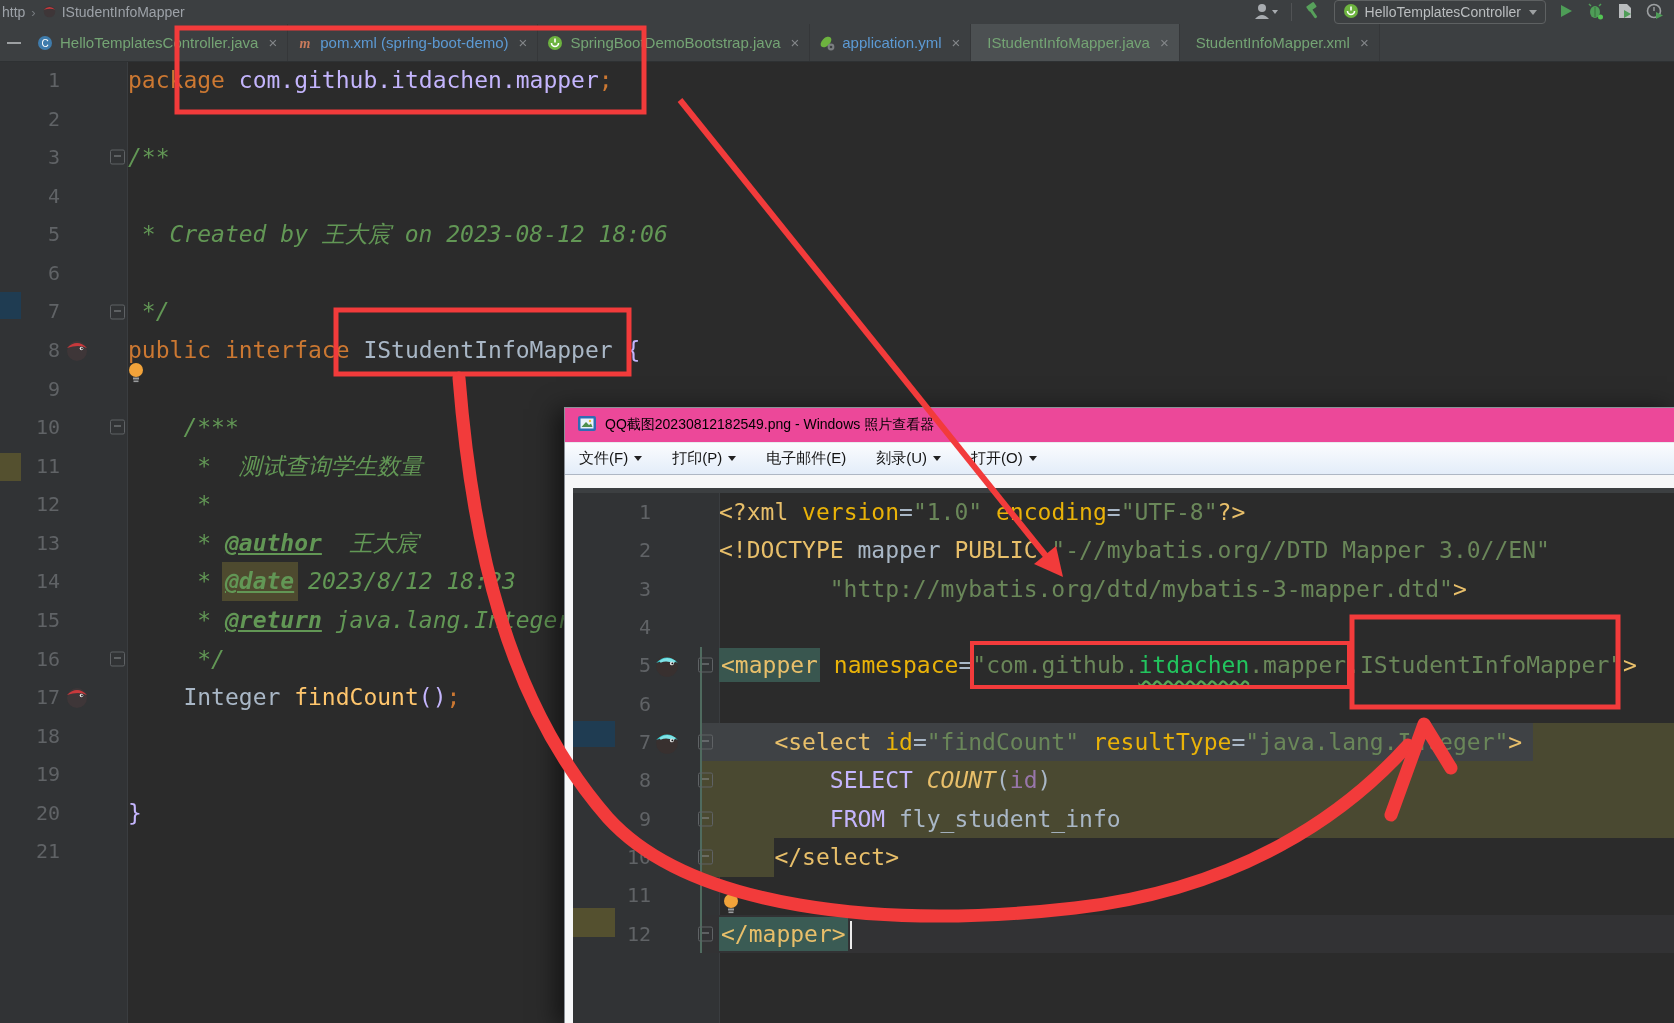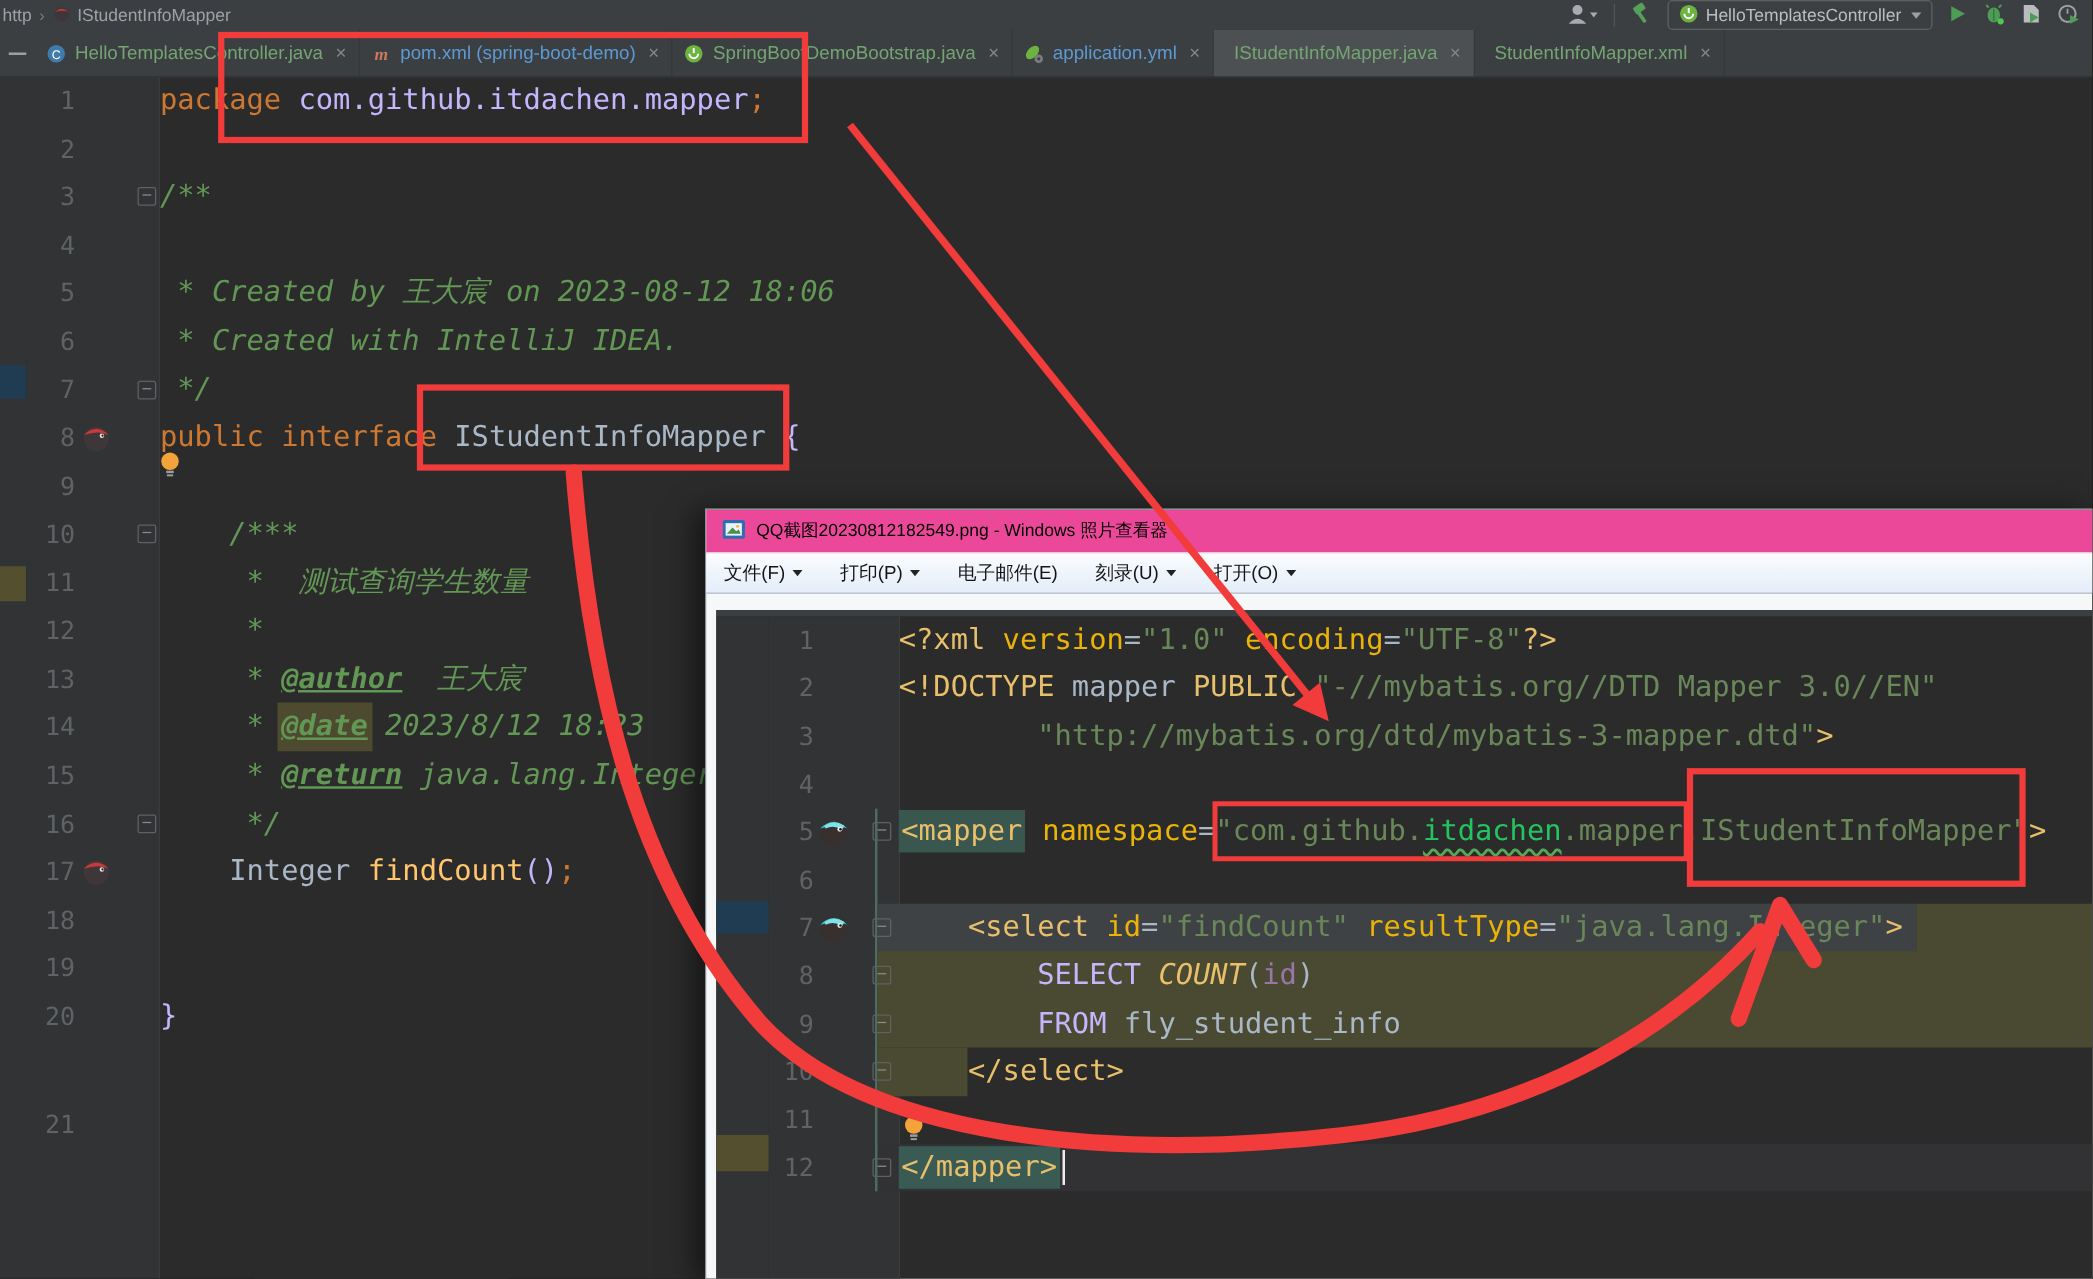--- a/index.html
+++ b/index.html
@@ -199,21 +199,21 @@
     <div class="hl" style="left:0;top:292px;width:21px;height:27px;background:#1F3C52"></div>
     <div class="hl" style="left:0;top:453px;width:21px;height:28px;background:#54502F"></div>
     <div class="hl" style="left:21px;top:61px;width:106px;height:962px;background:#313335;border-right:1px solid #3A3D40"></div>
     <div class="hl" style="left:222px;top:562px;width:76px;height:39px;background:#4E4A2F"></div>
     <div id="java-code" style="position:absolute;inset:0">
         <div class="crow" style="top: 61px; height: 38.57px; line-height: 38.57px;"><span class="lnum" style="width: 60px; line-height: 38.57px;">1</span><span class="code" style="left: 128px;"><span class="tk-k">package</span><span class="tk-p"> com.github.itdachen.mapper</span><span class="tk-k">;</span></span></div>
         <div class="crow" style="top: 99.57px; height: 38.57px; line-height: 38.57px;"><span class="lnum" style="width: 60px; line-height: 38.57px;">2</span><span class="code" style="left: 128px;"></span></div>
         <div class="crow" style="top: 138.14px; height: 38.57px; line-height: 38.57px;"><span class="lnum" style="width: 60px; line-height: 38.57px;">3</span><span class="fold" style="left: 110px;"><i></i></span><span class="code" style="left: 128px;"><span class="tk-c">/**</span></span></div>
         <div class="crow" style="top: 176.71px; height: 38.57px; line-height: 38.57px;"><span class="lnum" style="width: 60px; line-height: 38.57px;">4</span></div>
         <div class="crow" style="top: 215.28px; height: 38.57px; line-height: 38.57px;"><span class="lnum" style="width: 60px; line-height: 38.57px;">5</span><span class="code" style="left: 128px;"><span class="tk-c"> * Created by 王大宸 on 2023-08-12 18:06</span></span></div>
-        <div class="crow" style="top: 253.85px; height: 38.57px; line-height: 38.57px;"><span class="lnum" style="width: 60px; line-height: 38.57px;">6</span><span class="code" style="left: 128px;"><span class="tk-c"> * Created with IntelliJ IDEA.</span></span></div>
+        <div class="crow" style="top: 253.85px; height: 38.57px; line-height: 38.57px;"><span class="lnum" style="width: 60px; line-height: 38.57px;">6</span></div>
         <div class="crow" style="top: 292.42px; height: 38.57px; line-height: 38.57px;"><span class="lnum" style="width: 60px; line-height: 38.57px;">7</span><span class="fold" style="left: 110px;"><i></i></span><span class="code" style="left: 128px;"><span class="tk-c"> */</span></span></div>
         <div class="crow" style="top: 330.99px; height: 38.57px; line-height: 38.57px;"><span class="lnum" style="width: 60px; line-height: 38.57px;">8</span><span class="gicon" style="display: inline-flex; left: 64px;"><svg width="26" height="24" viewBox="0 0 26 24">
               <circle cx="13" cy="13" r="10" fill="#3E3638"></circle>
               <path d="M3 10 Q13 0 23 10 Q15 6 3 10 Z" fill="#C8393C"></path>
               <circle cx="17.5" cy="10.5" r="1.8" fill="#E8E8E8"></circle>
               <circle cx="18" cy="10.5" r="0.9" fill="#222"></circle>
             </svg></span><span class="code" style="left: 128px;"><span class="tk-k">public interface</span><span class="tk-cls"> IStudentInfoMapper </span><span class="tk-p">{</span></span><span class="bulb" style="left: 128px; top: 26px;"><svg width="16" height="22" viewBox="0 0 16 22">
               <circle cx="8" cy="8" r="7" fill="#F2A33A"></circle>
               <rect x="5" y="15.5" width="6" height="2" fill="#9A9C9E"></rect>
               <rect x="5.5" y="18.5" width="5" height="1.6" fill="#9A9C9E"></rect>
@@ -228,21 +228,21 @@
         <div class="crow" style="top: 639.55px; height: 38.57px; line-height: 38.57px;"><span class="lnum" style="width: 60px; line-height: 38.57px;">16</span><span class="fold" style="left: 110px;"><i></i></span><span class="code" style="left: 128px;"><span class="tk-c">     */</span></span></div>
         <div class="crow" style="top: 678.12px; height: 38.57px; line-height: 38.57px;"><span class="lnum" style="width: 60px; line-height: 38.57px;">17</span><span class="gicon" style="display: inline-flex; left: 64px;"><svg width="26" height="24" viewBox="0 0 26 24">
               <circle cx="13" cy="13" r="10" fill="#3E3638"></circle>
               <path d="M3 10 Q13 0 23 10 Q15 6 3 10 Z" fill="#C8393C"></path>
               <circle cx="17.5" cy="10.5" r="1.8" fill="#E8E8E8"></circle>
               <circle cx="18" cy="10.5" r="0.9" fill="#222"></circle>
             </svg></span><span class="code" style="left: 128px;"><span class="tk-p">    </span><span class="tk-cls">Integer</span><span class="tk-m"> findCount</span><span class="tk-p">()</span><span class="tk-k">;</span></span></div>
         <div class="crow" style="top: 716.69px; height: 38.57px; line-height: 38.57px;"><span class="lnum" style="width: 60px; line-height: 38.57px;">18</span><span class="code" style="left: 128px;"></span></div>
         <div class="crow" style="top: 755.26px; height: 38.57px; line-height: 38.57px;"><span class="lnum" style="width: 60px; line-height: 38.57px;">19</span><span class="code" style="left: 128px;"></span></div>
         <div class="crow" style="top: 793.83px; height: 38.57px; line-height: 38.57px;"><span class="lnum" style="width: 60px; line-height: 38.57px;">20</span><span class="code" style="left: 128px;"><span class="tk-p">}</span></span></div>
-        <div class="crow" style="top: 832.4px; height: 38.57px; line-height: 38.57px;"><span class="lnum" style="width: 60px; line-height: 38.57px; margin-top: 48px;">21</span><span class="code" style="left: 128px;"></span></div>
+        <div class="crow" style="top: 832.4px; height: 38.57px; line-height: 38.57px;"><span class="lnum" style="width: 60px; line-height: 38.57px;">21</span><span class="code" style="left: 128px;"></span></div>
       </div>
   </div>
 
   <div id="photo-window">
     <div id="pv-title">
       <span id="pv-icon"><svg width="18" height="17">
             <rect x="0" y="1" width="18" height="15" rx="2" fill="#2E6DB4"></rect>
             <rect x="2.5" y="3.5" width="13" height="10" fill="#E9F2FA"></rect>
             <path d="M3.5 12 L8 7 L11 10 L13 8.5 L14.5 12 Z" fill="#4C8F4C"></path>
             <circle cx="12" cy="6" r="1.2" fill="#E8C23A"></circle>

